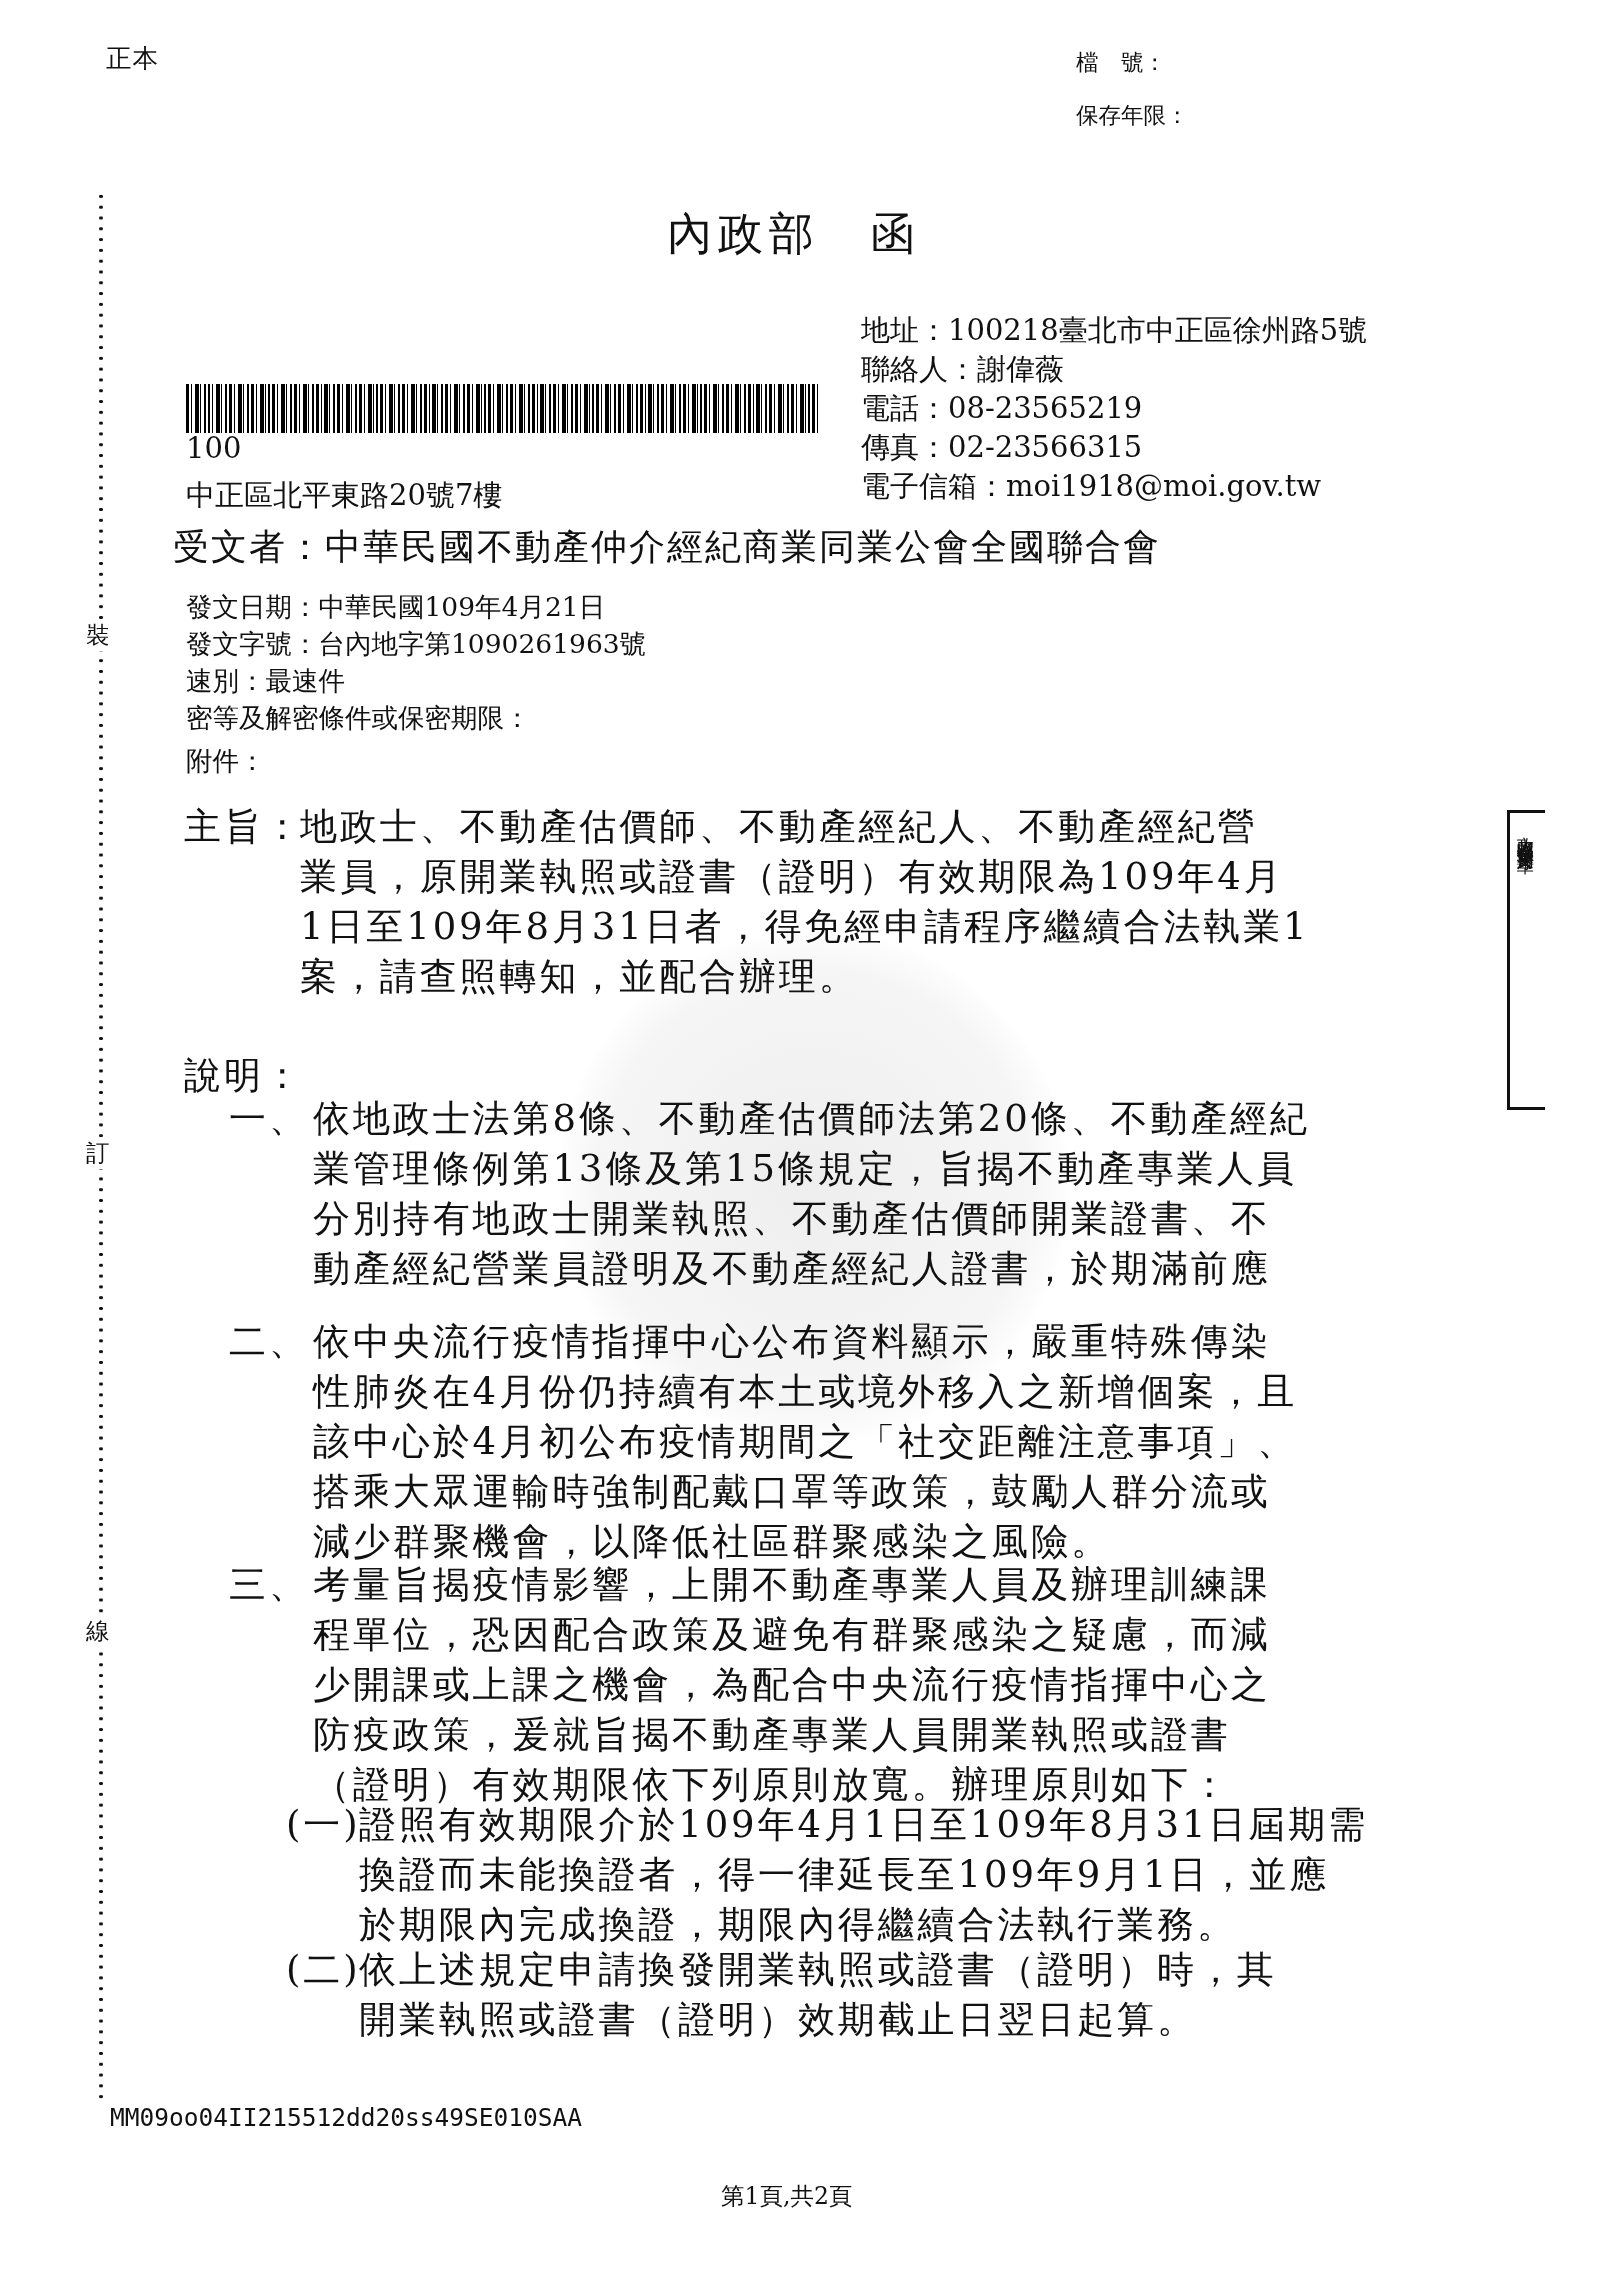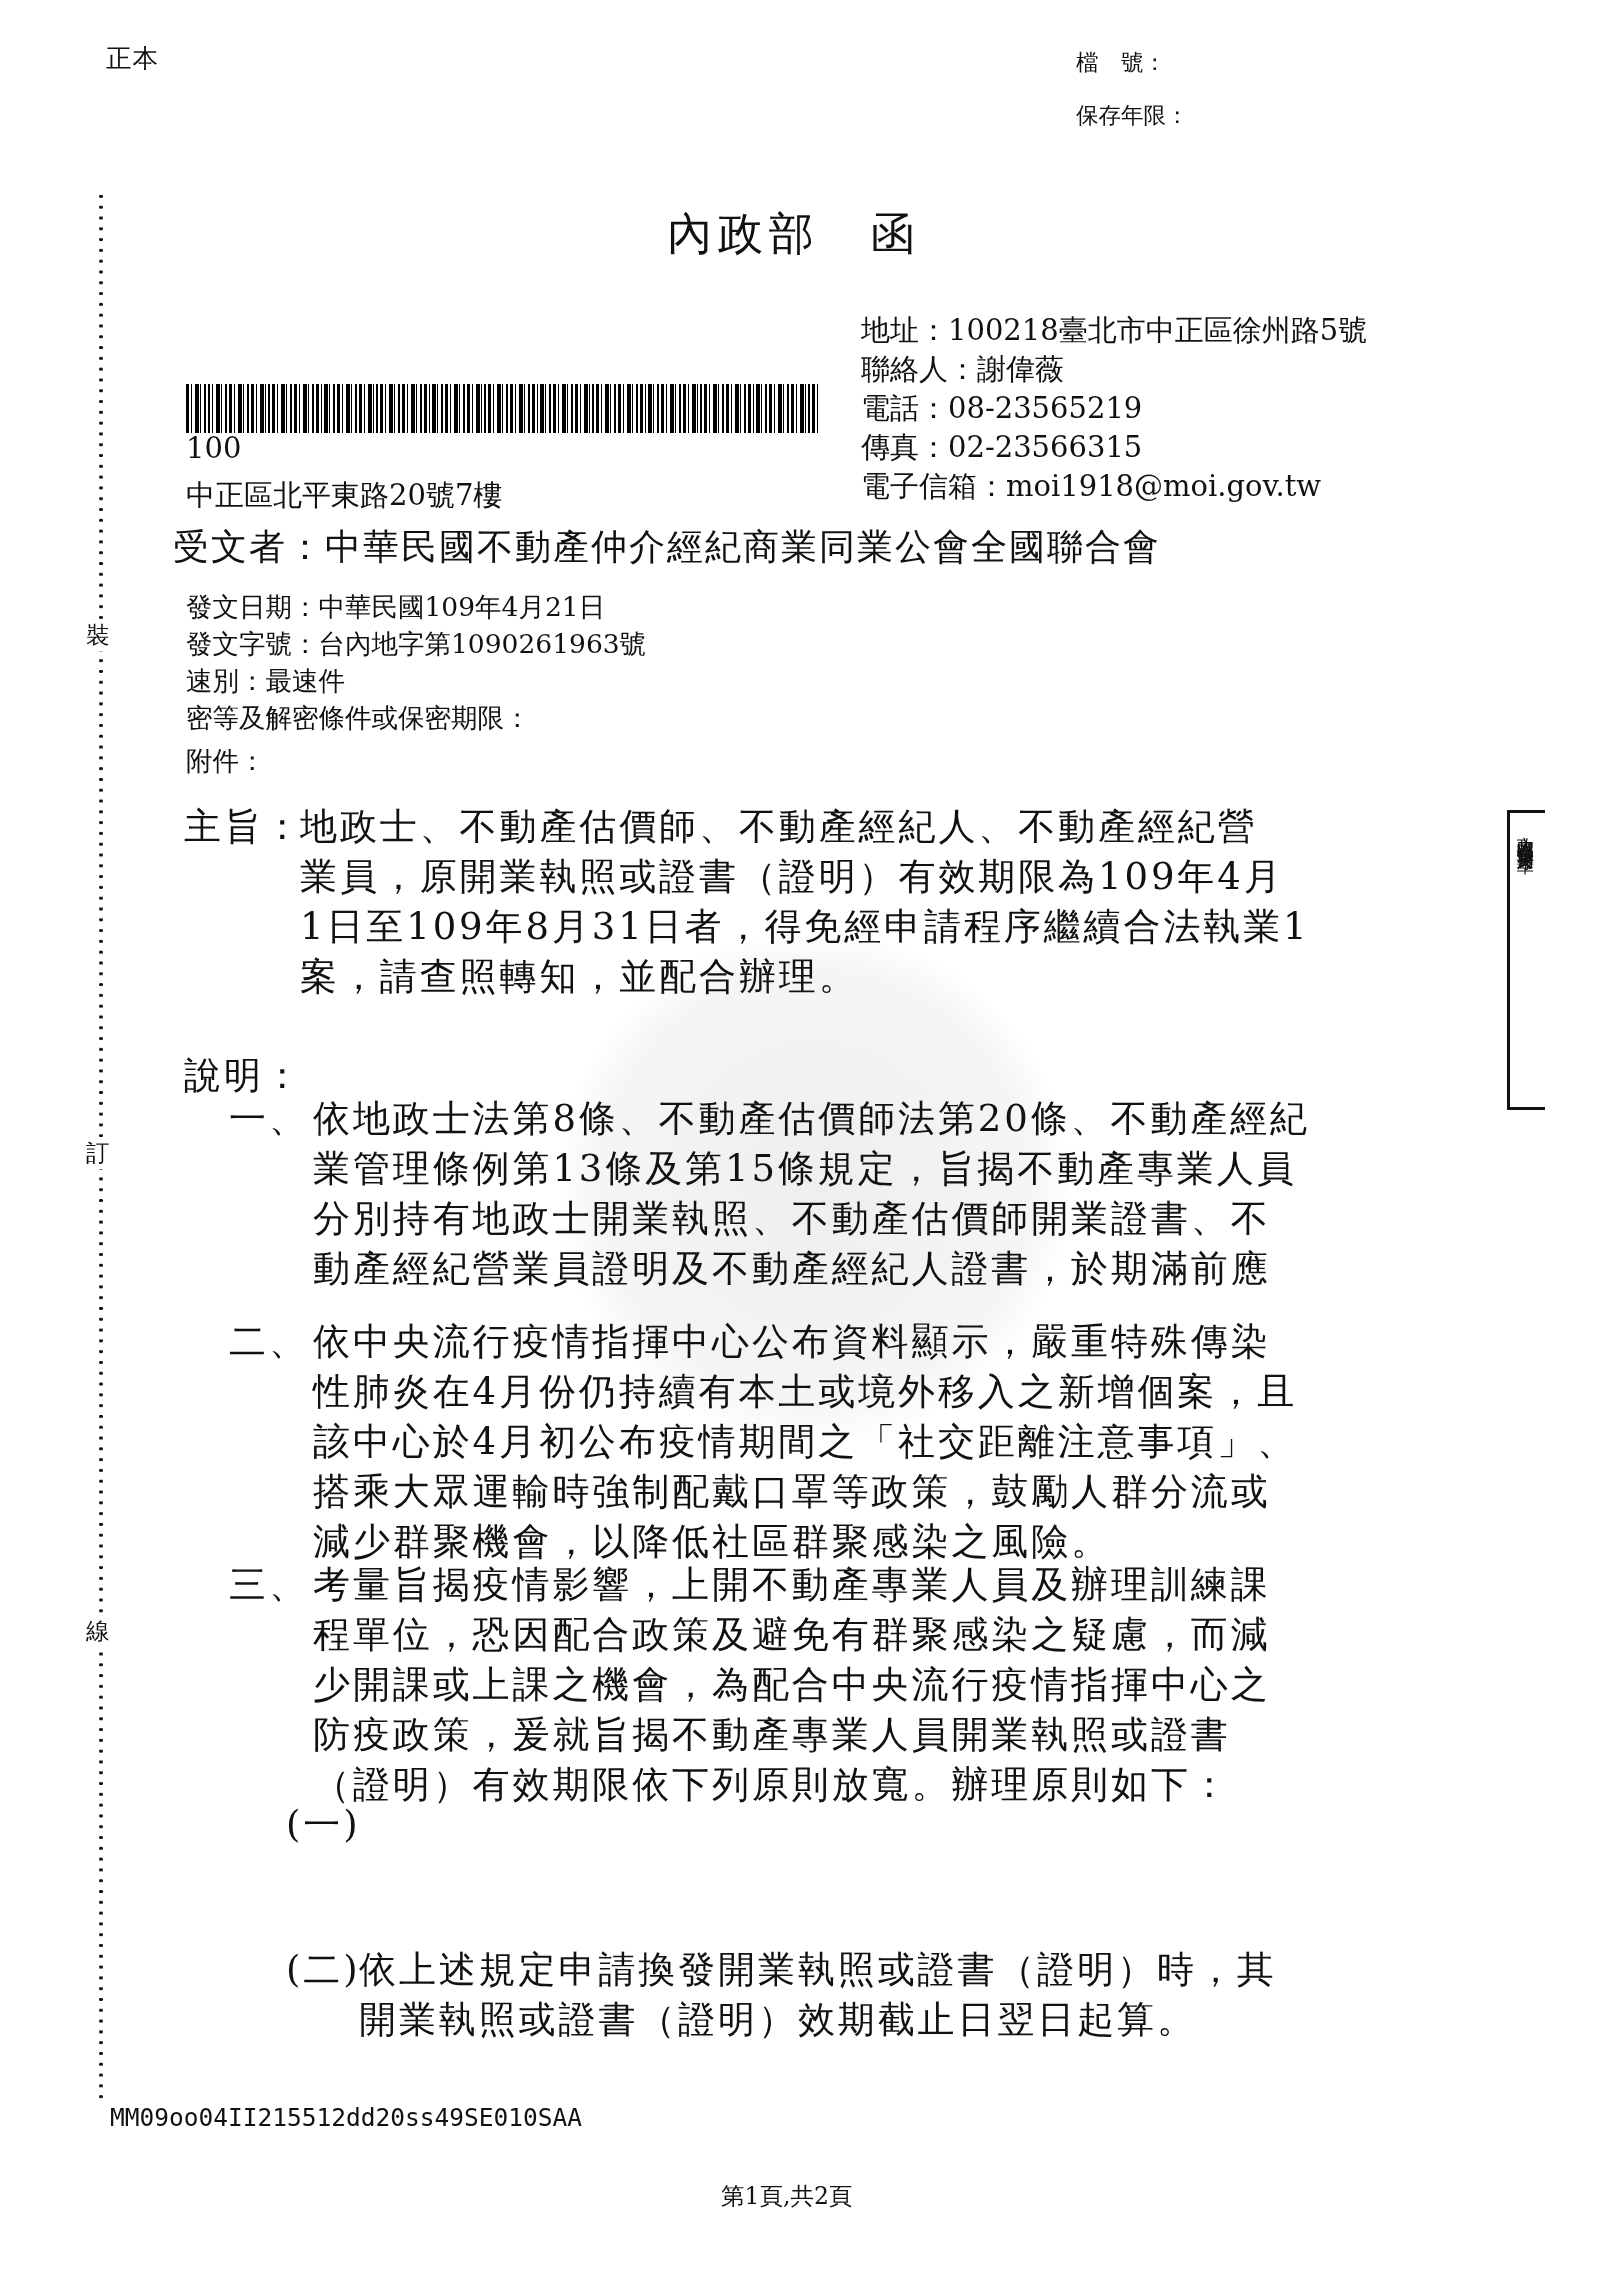--- a/index.html
+++ b/index.html
@@ -134,20 +134,25 @@
     <div>考量旨揭疫情影響，上開不動產專業人員及辦理訓練課</div>
     <div>程單位，恐因配合政策及避免有群聚感染之疑慮，而減</div>
     <div>少開課或上課之機會，為配合中央流行疫情指揮中心之</div>
     <div>防疫政策，爰就旨揭不動產專業人員開業執照或證書</div>
     <div>（證明）有效期限依下列原則放寬。辦理原則如下：</div>
   </div>
 </div>
 
 <div class="para body-text" style="left:286px; top:1800px; width:1176px; height:157px;">
   <span class="head">(一)</span>
+  <div class="lines" style="left:73px; top:0;">
+    <div>證照有效期限介於109年4月1日至109年8月31日屆期需</div>
+    <div>換證而未能換證者，得一律延長至109年9月1日，並應</div>
+    <div>於期限內完成換證，期限內得繼續合法執行業務。</div>
+  </div>
 </div>
 
 <div class="para body-text" style="left:286px; top:1945px; width:1176px; height:157px;">
   <span class="head">(二)</span>
   <div class="lines" style="left:73px; top:0;">
     <div>依上述規定申請換發開業執照或證書（證明）時，其</div>
     <div>開業執照或證書（證明）效期截止日翌日起算。</div>
   </div>
 </div>
 

